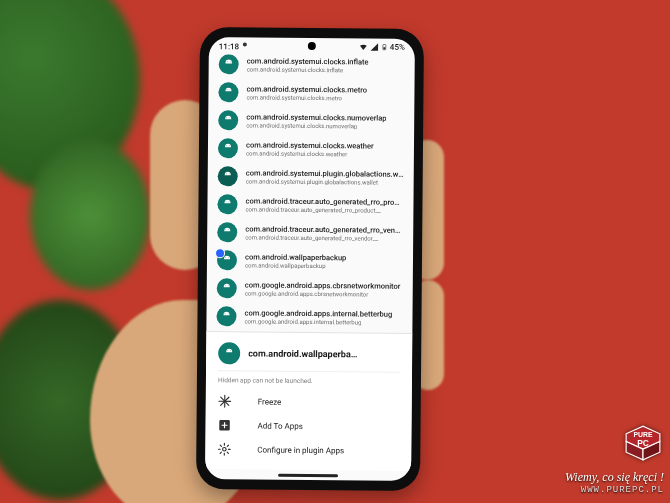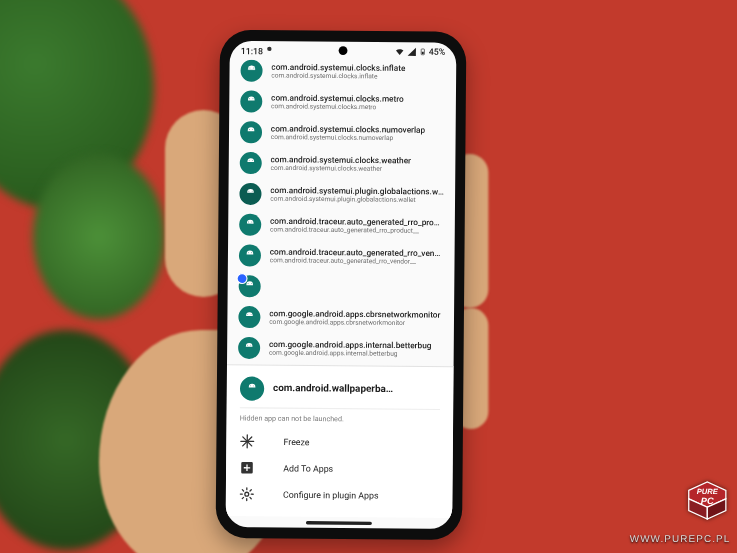--- a/index.html
+++ b/index.html
@@ -68,25 +68,25 @@
   .act-ico{width:14px;height:14px;flex:0 0 14px;display:flex;align-items:center;justify-content:center;color:#333;}
   .act-lbl{font-size:8px;color:#222;padding-left:16px;}
   .navbar{height:10px;display:flex;justify-content:center;align-items:center;}
   .pill{width:60px;height:3px;background:#222;border-radius:2px;}
   
   .wm{
     position:absolute;right:6px;bottom:8px;color:#fff;text-align:right;
     font-family:Arial,sans-serif;
   }
   .wm-cube{
-    position:absolute;right:4px;bottom:28px;width:46px;height:40px;font-style:italic;
+    position:absolute;right:4px;bottom:40px;width:46px;height:40px;
   }
   .wm-cube svg{width:46px;height:40px;filter:drop-shadow(0 0 2px rgba(0,0,0,.6));}
   .wm-slogan{font-size:12px;font-style:italic;font-family:'Brush Script MT',cursive;text-shadow:0 1px 2px #000;}
-  .wm-url{font-size:9px;letter-spacing:1px;color:#d9d9d9;text-shadow:0 1px 2px #000;}
+  .wm-url{font-size:9px;letter-spacing:1px;color:#d9d9d9;text-shadow:0 1px 2px #000;font-family:Liberation Mono, monospace;}
 </style>
 </head>
 <body>
 
 <div class="leaf" style="left:-40px;top:-30px;width:180px;height:220px;background:radial-gradient(circle at 40% 40%,#3b7a2e,#235218);"></div>
 <div class="leaf" style="left:30px;top:140px;width:120px;height:150px;background:radial-gradient(circle at 50% 50%,#4c9038,#2b5a1e);"></div>
 <div class="leaf" style="left:-20px;top:300px;width:160px;height:200px;background:radial-gradient(circle at 50% 50%,#356826,#1d3d14);"></div>
 
 <div class="hand" style="left:90px;top:300px;width:170px;height:220px;border-radius:60% 40% 50% 50%;"></div>
 <div class="hand" style="left:150px;top:100px;width:70px;height:170px;border-radius:40px;"></div>
@@ -217,20 +217,24 @@
         </div>
       </div>
       <div class="row">
         <div class="ico" style="position:relative;">
           <svg viewBox="0 0 24 24">
               <path fill="#fff" d="M6 9a6 6 0 0112 0v1H6V9z"></path>
               <circle cx="9" cy="7" r=".8" fill="#0f7a6e"></circle>
               <circle cx="15" cy="7" r=".8" fill="#0f7a6e"></circle>
             </svg>
           <span style="position:absolute;left:-2px;top:-2px;width:8px;height:8px;background:#2962ff;border-radius:50%;border:1px solid #fff;"></span>
+        </div>
+        <div class="rtxt">
+          <span class="t1">com.android.wallpaperbackup</span>
+          <span class="t2">com.android.wallpaperbackup</span>
         </div>
       </div>
       <div class="row">
         <div class="ico">
             <svg viewBox="0 0 24 24">
               <path fill="#fff" d="M6 9a6 6 0 0112 0v1H6V9z"></path>
               <circle cx="9" cy="7" r=".8" fill="#0f7a6e"></circle>
               <circle cx="15" cy="7" r=".8" fill="#0f7a6e"></circle>
             </svg>
           </div>
@@ -310,14 +314,15 @@
 <div class="wm-cube">
   <svg viewBox="0 0 60 52">
     <polygon points="8,14 30,4 52,14 52,24 30,34 8,24" fill="#b5252a" stroke="#fff" stroke-width="1.5"></polygon>
     <polygon points="8,24 30,34 30,48 8,38" fill="#8a1d22" stroke="#fff" stroke-width="1.5"></polygon>
     <polygon points="52,24 30,34 30,48 52,38" fill="#701418" stroke="#fff" stroke-width="1.5"></polygon>
     <text x="30" y="18" text-anchor="middle" fill="#fff" font-size="9" font-weight="bold" font-family="Arial">PURE</text>
     <text x="30" y="30" text-anchor="middle" fill="#fff" font-size="11" font-weight="bold" font-family="Arial">PC</text>
   </svg>
 </div>
 <div class="wm">
+  <div class="wm-slogan">Wiemy, co się kręci !</div>
   <div class="wm-url">WWW.PUREPC.PL</div>
 </div>
 
 </body></html>

